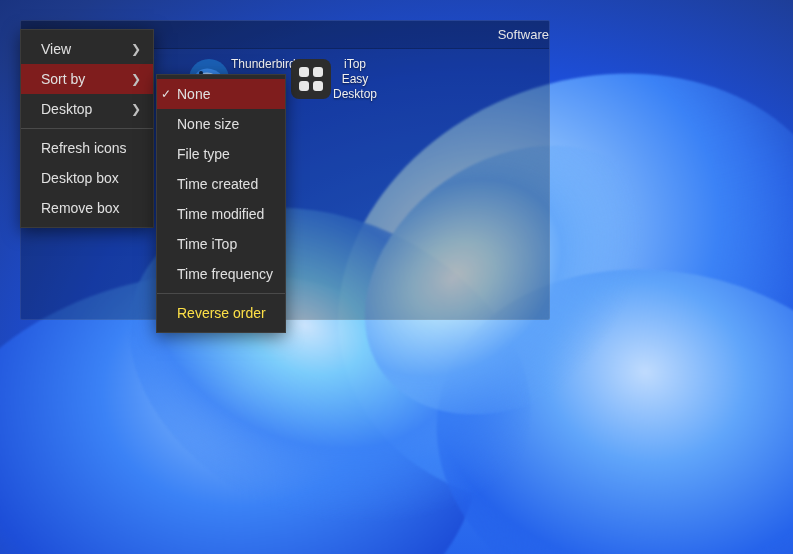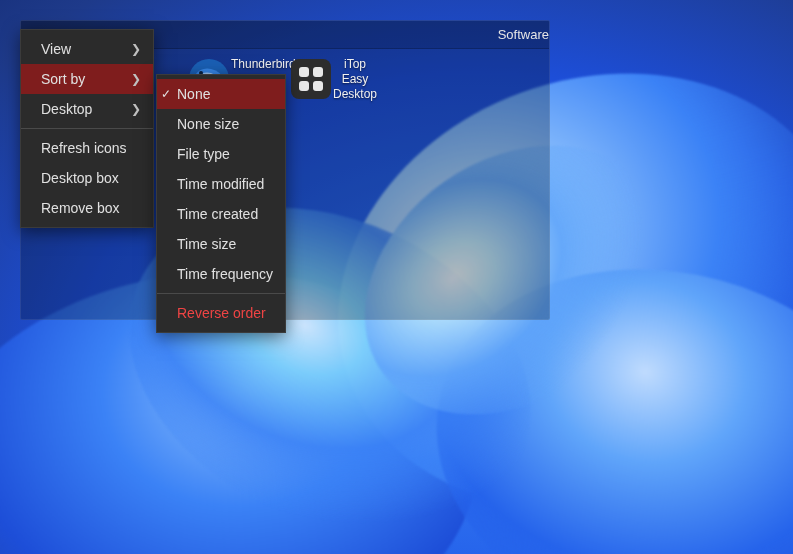--- a/index.html
+++ b/index.html
@@ -89,21 +89,21 @@
   .menu-item {
     display: flex;
     align-items: center;
     height: 30px;
     padding: 0 12px 0 20px;
     color: #e0e0e0;
     cursor: pointer;
     position: relative;
   }
   .menu-item.highlighted { background: #7f1d1d; }
-  .menu-item.disabled { color: #ef4444; cursor: default; }
+  .menu-item.disabled { color: #fde047; cursor: default; }
   .menu-item .label { flex: 1; }
   .menu-item .chev {
     color: #c0c0c0;
     font-size: 12px;
     margin-left: 8px;
   }
   .menu-sep {
     height: 1px;
     background: #4a4a4a;
     margin: 4px 0;
@@ -185,27 +185,27 @@
     <span class="check-mark">✓</span>
     <span class="label">None</span>
   </div>
   <div class="menu-item">
     <span class="label">None size</span>
   </div>
   <div class="menu-item">
     <span class="label">File type</span>
   </div>
   <div class="menu-item">
+    <span class="label">Time created</span>
+  </div>
+  <div class="menu-item">
     <span class="label">Time modified</span>
   </div>
   <div class="menu-item">
-    <span class="label">Time created</span>
-  </div>
-  <div class="menu-item">
-    <span class="label">Time size</span>
+    <span class="label">Time iTop</span>
   </div>
   <div class="menu-item">
     <span class="label">Time frequency</span>
   </div>
   <div class="menu-sep"></div>
   <div class="menu-item disabled">
     <span class="label">Reverse order</span>
   </div>
 </div>
 

